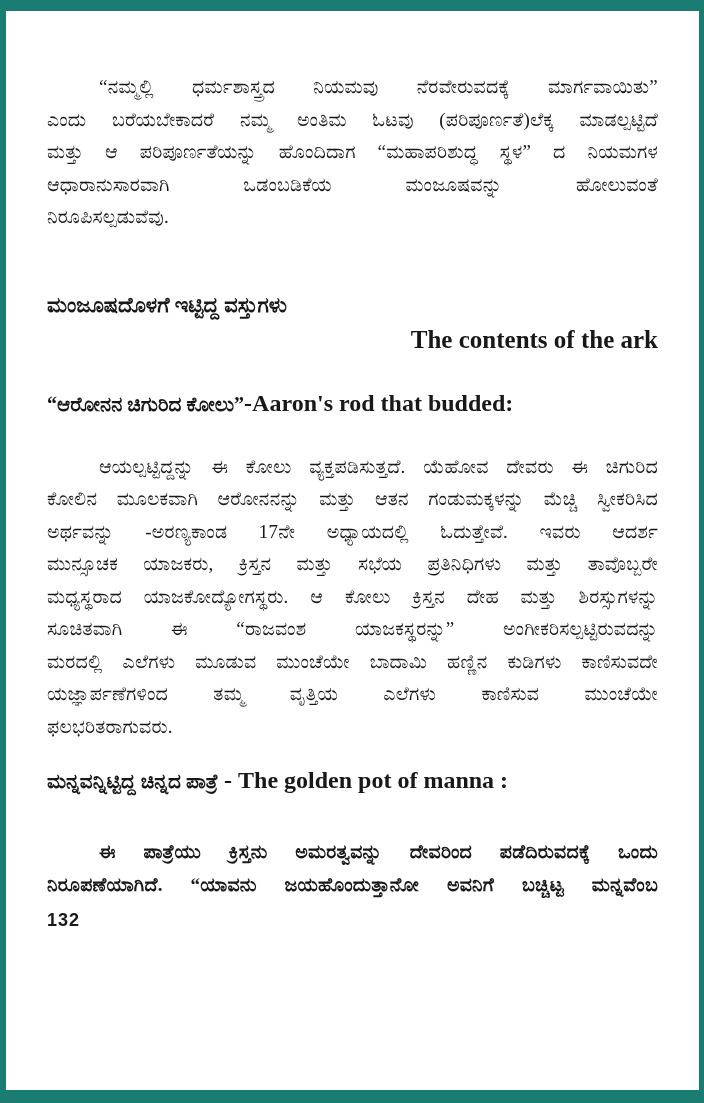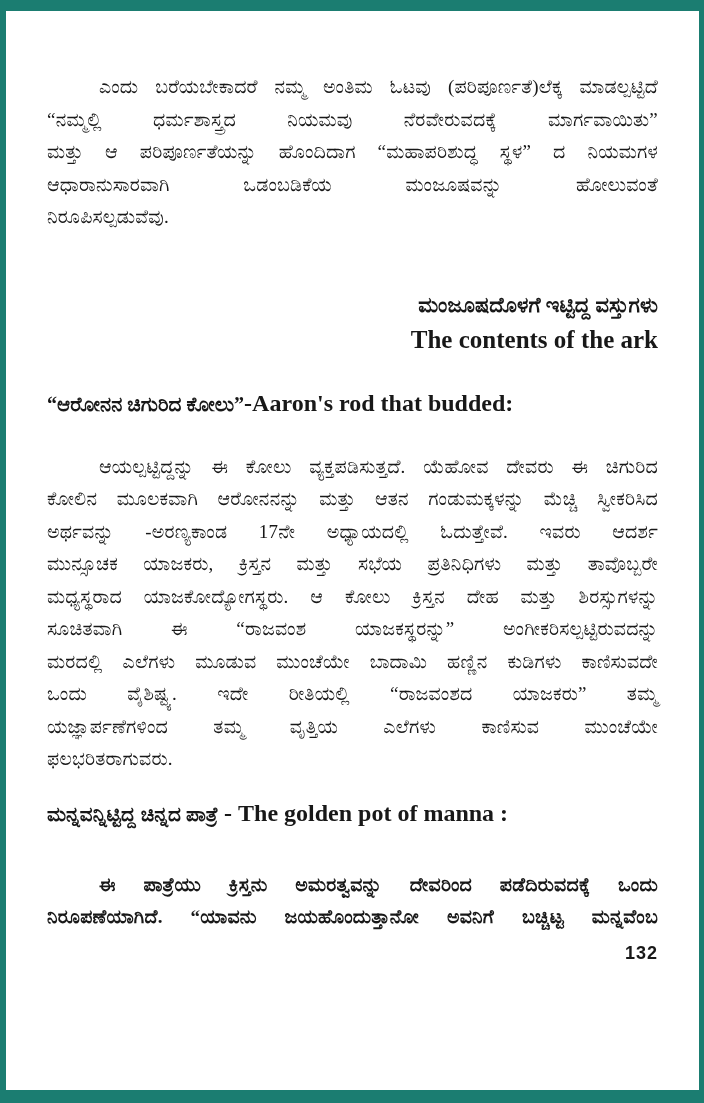--- a/index.html
+++ b/index.html
@@ -42,21 +42,21 @@
   }
   .para .line:first-child {
     text-indent: 52px;
   }
   .para.end-left .line:last-child {
     text-align-last: left;
   }
   .para-1 { margin-top: 60px; }
   .kn-heading {
     margin-top: 56px;
-    text-align: right;
+    text-align: left;
     font-weight: bold;
     font-size: 21px;
     line-height: 30px;
   }
   .en-heading {
     margin-top: 5px;
     text-align: right;
     font-weight: bold;
     font-size: 25px;
     line-height: 30px;
@@ -67,37 +67,37 @@
     white-space: nowrap;
   }
   .subheading .sub-kn { font-size: 20px; }
   .subheading .sub-en { font-size: 24px; }
   .subheading-1 { margin-top: 33px; }
   .para-2 { margin-top: 30px; }
   .subheading-2 { margin-top: 22px; }
   .para-3 { margin-top: 38px; font-weight: bold; }
   .page-number {
     margin-top: 9px;
-    text-align: right;
+    text-align: left;
     font-family: "Liberation Sans", "DejaVu Sans", sans-serif;
     font-size: 18px;
     font-weight: bold;
     letter-spacing: 1px;
   }
 </style>
 </head>
 <body>
 
 <div class="page-frame" style="border-color: rgb(27, 125, 113);"></div>
 
 <div class="page-content">
 
   <div class="para para-1 end-left">
+      <div class="line">“ನಮ್ಮಲ್ಲಿ ಧರ್ಮಶಾಸ್ತ್ರದ ನಿಯಮವು ನೆರವೇರುವದಕ್ಕೆ ಮಾರ್ಗವಾಯಿತು”</div>
       <div class="line">ಎಂದು ಬರೆಯಬೇಕಾದರೆ ನಮ್ಮ ಅಂತಿಮ ಓಟವು (ಪರಿಪೂರ್ಣತೆ)ಲೆಕ್ಕ ಮಾಡಲ್ಪಟ್ಟಿದೆ</div>
-      <div class="line">“ನಮ್ಮಲ್ಲಿ ಧರ್ಮಶಾಸ್ತ್ರದ ನಿಯಮವು ನೆರವೇರುವದಕ್ಕೆ ಮಾರ್ಗವಾಯಿತು”</div>
       <div class="line">ಮತ್ತು ಆ ಪರಿಪೂರ್ಣತೆಯನ್ನು ಹೊಂದಿದಾಗ “ಮಹಾಪರಿಶುದ್ಧ ಸ್ಥಳ” ದ ನಿಯಮಗಳ</div>
       <div class="line">ಆಧಾರಾನುಸಾರವಾಗಿ ಒಡಂಬಡಿಕೆಯ ಮಂಜೂಷವನ್ನು ಹೋಲುವಂತೆ</div>
       <div class="line">ನಿರೂಪಿಸಲ್ಪಡುವೆವು.</div>
     </div>
 
   <div class="kn-heading">ಮಂಜೂಷದೊಳಗೆ ಇಟ್ಟಿದ್ದ ವಸ್ತುಗಳು</div>
 
   <div class="en-heading">The contents of the ark</div>
 
   <div class="subheading subheading-1">
@@ -105,21 +105,20 @@
   </div>
 
   <div class="para para-2 end-left">
       <div class="line">ಆಯಲ್ಪಟ್ಟಿದ್ದನ್ನು ಈ ಕೋಲು ವ್ಯಕ್ತಪಡಿಸುತ್ತದೆ. ಯೆಹೋವ ದೇವರು ಈ ಚಿಗುರಿದ</div>
       <div class="line">ಕೋಲಿನ ಮೂಲಕವಾಗಿ ಆರೋನನನ್ನು ಮತ್ತು ಆತನ ಗಂಡುಮಕ್ಕಳನ್ನು ಮೆಚ್ಚಿ ಸ್ವೀಕರಿಸಿದ</div>
       <div class="line">ಅರ್ಥವನ್ನು -ಅರಣ್ಯಕಾಂಡ 17ನೇ ಅಧ್ಯಾಯದಲ್ಲಿ ಓದುತ್ತೇವೆ. ಇವರು ಆದರ್ಶ</div>
       <div class="line">ಮುನ್ಸೂಚಕ ಯಾಜಕರು, ಕ್ರಿಸ್ತನ ಮತ್ತು ಸಭೆಯ ಪ್ರತಿನಿಧಿಗಳು ಮತ್ತು ತಾವೊಬ್ಬರೇ</div>
       <div class="line">ಮಧ್ಯಸ್ಥರಾದ ಯಾಜಕೋದ್ಯೋಗಸ್ಥರು. ಆ ಕೋಲು ಕ್ರಿಸ್ತನ ದೇಹ ಮತ್ತು ಶಿರಸ್ಸುಗಳನ್ನು</div>
       <div class="line">ಸೂಚಿತವಾಗಿ ಈ “ರಾಜವಂಶ ಯಾಜಕಸ್ಥರನ್ನು” ಅಂಗೀಕರಿಸಲ್ಪಟ್ಟಿರುವದನ್ನು</div>
       <div class="line">ಮರದಲ್ಲಿ ಎಲೆಗಳು ಮೂಡುವ ಮುಂಚೆಯೇ ಬಾದಾಮಿ ಹಣ್ಣಿನ ಕುಡಿಗಳು ಕಾಣಿಸುವದೇ</div>
-      <div class="line">ಒಂದು ವೈಶಿಷ್ಟ್ಯ. ಇದೇ ರೀತಿಯಲ್ಲಿ “ರಾಜವಂಶದ ಯಾಜಕರು” ತಮ್ಮ</div>
       <div class="line">ಯಜ್ಞಾರ್ಪಣೆಗಳಿಂದ ತಮ್ಮ ವೃತ್ತಿಯ ಎಲೆಗಳು ಕಾಣಿಸುವ ಮುಂಚೆಯೇ</div>
       <div class="line">ಫಲಭರಿತರಾಗುವರು.</div>
     </div>
 
   <div class="subheading subheading-2">
     <span class="sub-kn">ಮನ್ನವನ್ನಿಟ್ಟಿದ್ದ ಚಿನ್ನದ ಪಾತ್ರೆ</span><span class="sub-en"> - The golden pot of manna :</span>
   </div>
 
   <div class="para para-3">
       <div class="line">ಈ ಪಾತ್ರೆಯು ಕ್ರಿಸ್ತನು ಅಮರತ್ವವನ್ನು ದೇವರಿಂದ ಪಡೆದಿರುವದಕ್ಕೆ ಒಂದು</div>

